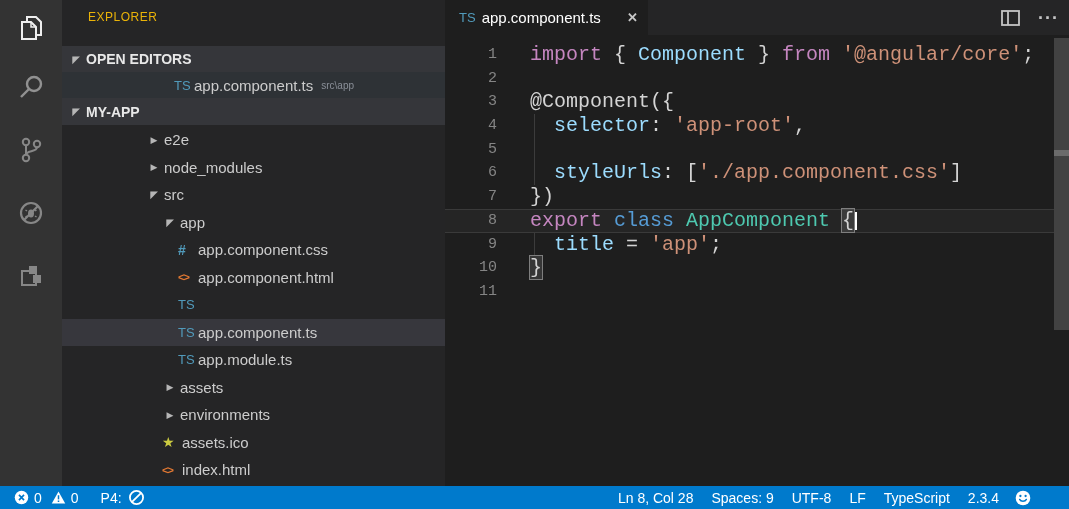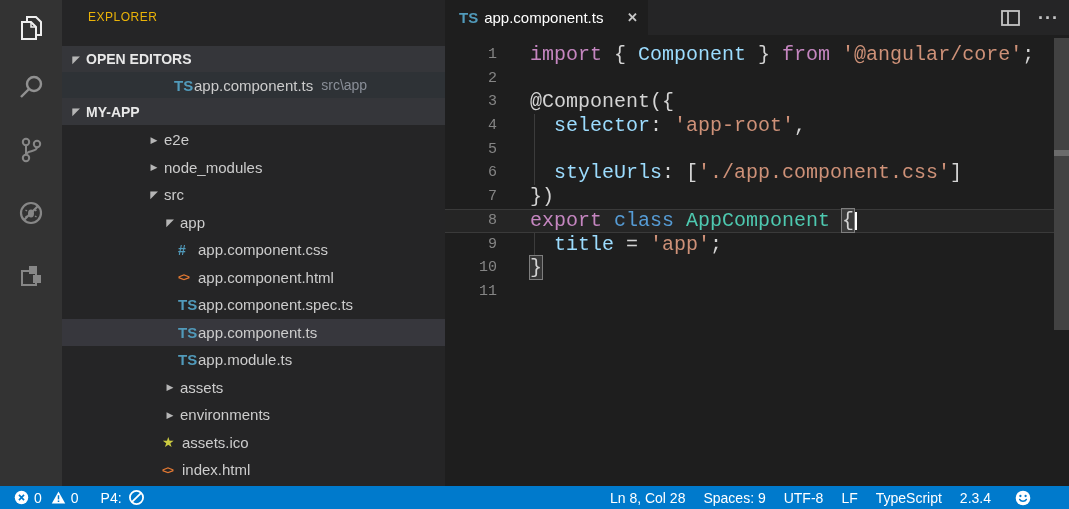--- a/index.html
+++ b/index.html
@@ -14,29 +14,29 @@
 
   
   .sidebar{position:absolute;left:62px;top:0;width:383px;bottom:23px;background:var(--sidebar_bg,#252526);color:#cccccc;}
   .sidebar-title{position:absolute;top:0;left:0;right:0;height:35px;line-height:35px;padding-left:26px;font-size:12px;color:#eab308;letter-spacing:.5px;}
   .section-header{position:absolute;left:0;right:0;display:flex;align-items:center;background:var(--section_header_bg,#35363A);font-weight:bold;font-size:14px;color:#e8e8e8;cursor:pointer;padding-left:6px;}
   #oe-header{top:46px;height:26px;}
   #proj-header{top:98px;height:27px;}
   .tw{width:16px;margin-right:2px;display:inline-block;text-align:center;font-size:9px;color:#b6b6b6;flex:0 0 auto;font-family:"DejaVu Sans",sans-serif;}
   .tw.exp{font-size:10px;}
   .oe-row{position:absolute;top:72px;left:0;right:0;height:26px;display:flex;align-items:center;padding-left:112px;background:var(--open_editor_row_bg,#2E3236);font-size:15px;cursor:pointer;}
-  .oe-path{color:#8a8f98;margin-left:8px;font-size:14px;text-align:right;}
+  .oe-path{color:#8a8f98;margin-left:8px;font-size:10px;text-align:right;}
   #tree{position:absolute;top:126px;left:0;right:0;}
   .row{height:27.5px;display:flex;align-items:center;font-size:15px;color:#cccccc;cursor:pointer;}
   .row.lv1{padding-left:84px;}
   .row.lv2{padding-left:100px;}
   .row.lv3{padding-left:116px;}
   .row.selected{background:var(--selected_row_bg,#37373D);}
   .fi{width:18px;margin-right:2px;display:inline-block;flex:0 0 auto;font-family:"Liberation Sans",sans-serif;}
-  .fi.ts{color:var(--ts_icon,#519ABA);font-weight:bold;font-size:15px;}
+  .fi.ts{color:var(--ts_icon,#519ABA);font-weight:normal;font-size:13px;}
   .fi.css{color:var(--css_icon,#519ABA);font-weight:bold;font-size:14px;}
   .fi.html{color:var(--html_icon,#E37933);font-weight:bold;font-size:11px;letter-spacing:-1px;}
   .fi.star{color:var(--star_icon,#CBCB41);font-size:14px;}
 
   
   .editor{position:absolute;left:445px;top:0;right:0;bottom:23px;background:var(--editor_bg,#1E1E1E);}
   .tabbar{position:absolute;top:0;left:0;right:0;height:35px;background:var(--tabstrip_bg,#252526);}
   .tab{position:absolute;left:0;top:0;width:203px;height:35px;background:var(--tab_active_bg,#1E1E1E);display:flex;align-items:center;box-sizing:border-box;padding:0 10px 0 14px;font-size:15px;color:#ffffff;cursor:pointer;}
   .tab .fi.ts{margin-right:6px;width:auto;}
   .tab-title{flex:1;}
@@ -60,21 +60,21 @@
   .bracket{outline:1px solid #7e7e7e;background:rgba(128,128,128,0.25);}
   .cursor{display:inline-block;width:2px;height:18px;background:#ffffff;vertical-align:middle;margin-left:1px;}
   .vscroll{position:absolute;right:0;top:3px;width:15px;height:292px;background:var(--scrollbar,#424242);cursor:pointer;}
   .vmarker{position:absolute;top:112px;left:0;right:0;height:6px;background:var(--scrollbar_marker,#6B6B6B);}
 
   
   .status-bar{position:absolute;left:0;right:0;bottom:0;height:23px;background:var(--accent,#007ACC);color:#ffffff;display:flex;align-items:center;font-size:14px;box-sizing:border-box;padding:0 0 0 14px;}
   .sb-left{display:flex;align-items:center;gap:6px;}
   .sb-group{display:flex;align-items:center;gap:5px;cursor:pointer;}
   .sb-p4{display:flex;align-items:center;gap:6px;margin-left:16px;cursor:pointer;}
-  .sb-right{margin-left:auto;display:flex;align-items:flex-start;gap:16px;padding-right:12px;}
+  .sb-right{margin-left:auto;display:flex;align-items:flex-start;gap:8px;padding-right:12px;}
   .sb-item{cursor:pointer;}
   .sb-smiley{margin-left:8px;margin-right:26px;cursor:pointer;display:flex;align-items:center;}
 </style>
 </head>
 <body>
 
 <div id="app">
 
   <div class="activity-bar">
     <div class="act-item">
@@ -170,21 +170,20 @@
         <div class="row lv3">
           <span class="fi css">#</span>
           <span>app.component.css</span>
         </div>
         <div class="row lv3">
           <span class="fi html">&lt;&gt;</span>
           <span>app.component.html</span>
         </div>
         <div class="row lv3">
           <span class="fi ts">TS</span>
-          <span>app.component.spec.ts</span>
         </div>
         <div class="row lv3 selected">
           <span class="fi ts">TS</span>
           <span>app.component.ts</span>
         </div>
         <div class="row lv3">
           <span class="fi ts">TS</span>
           <span>app.module.ts</span>
         </div>
         <div class="row lv2">

